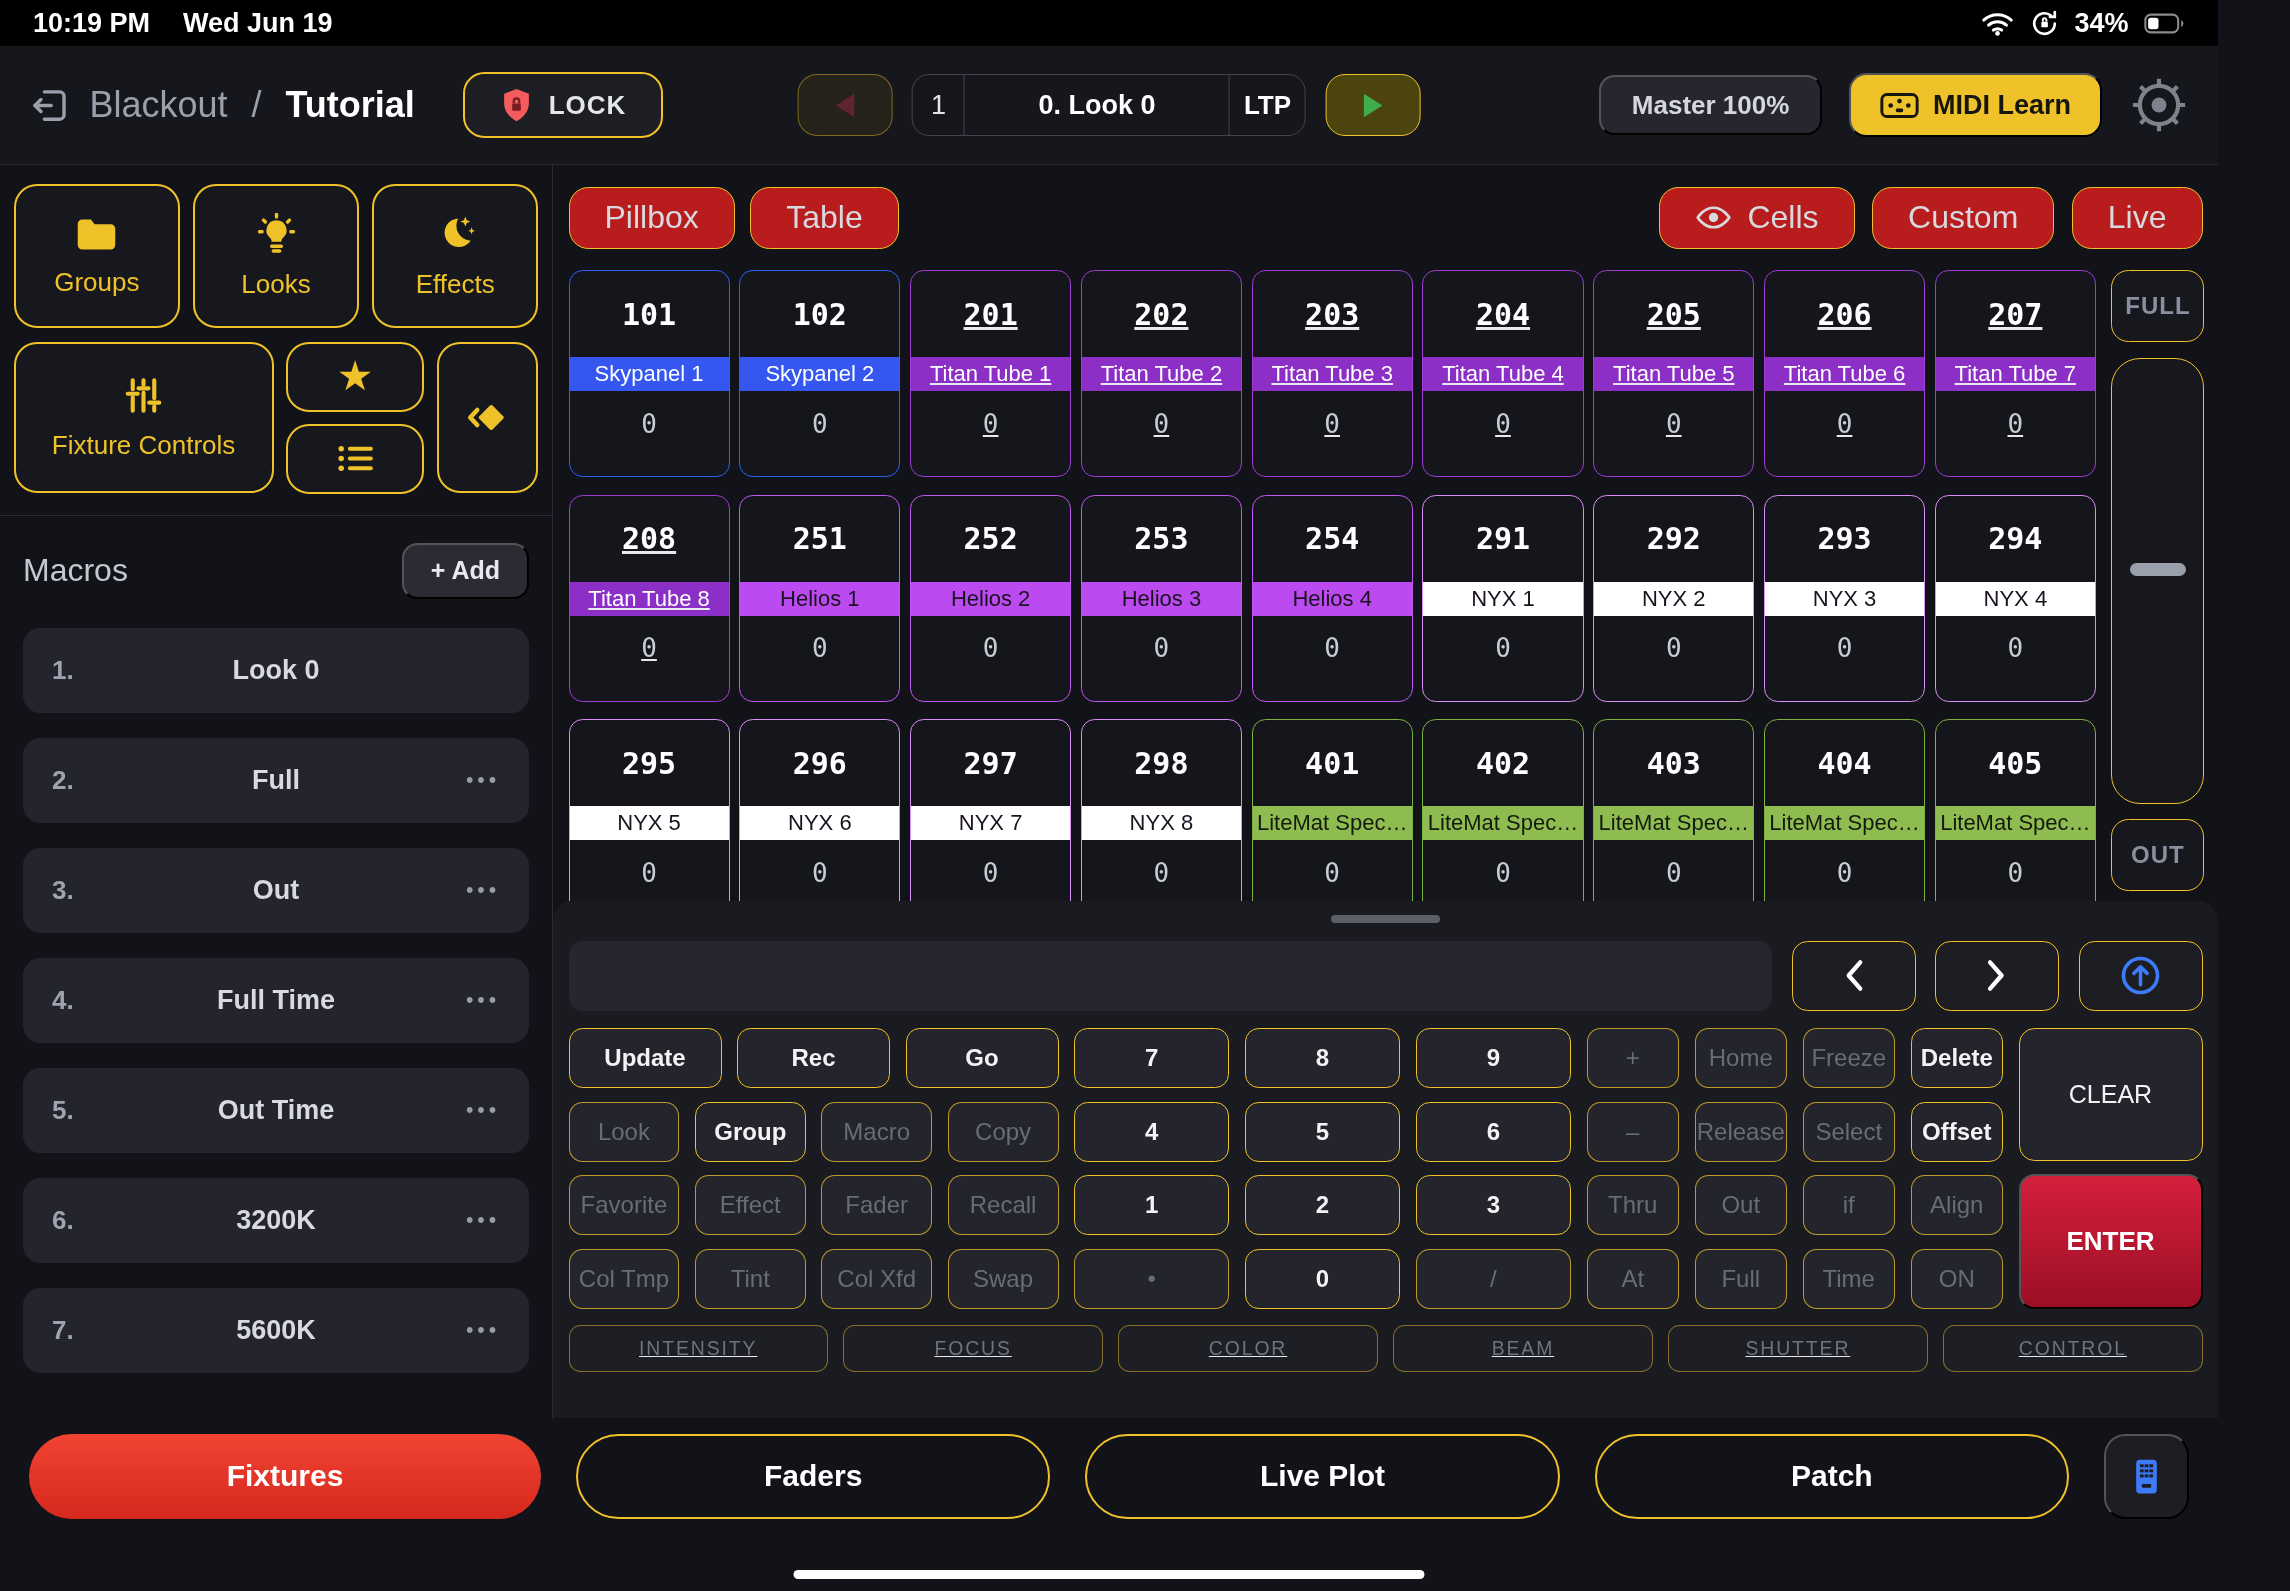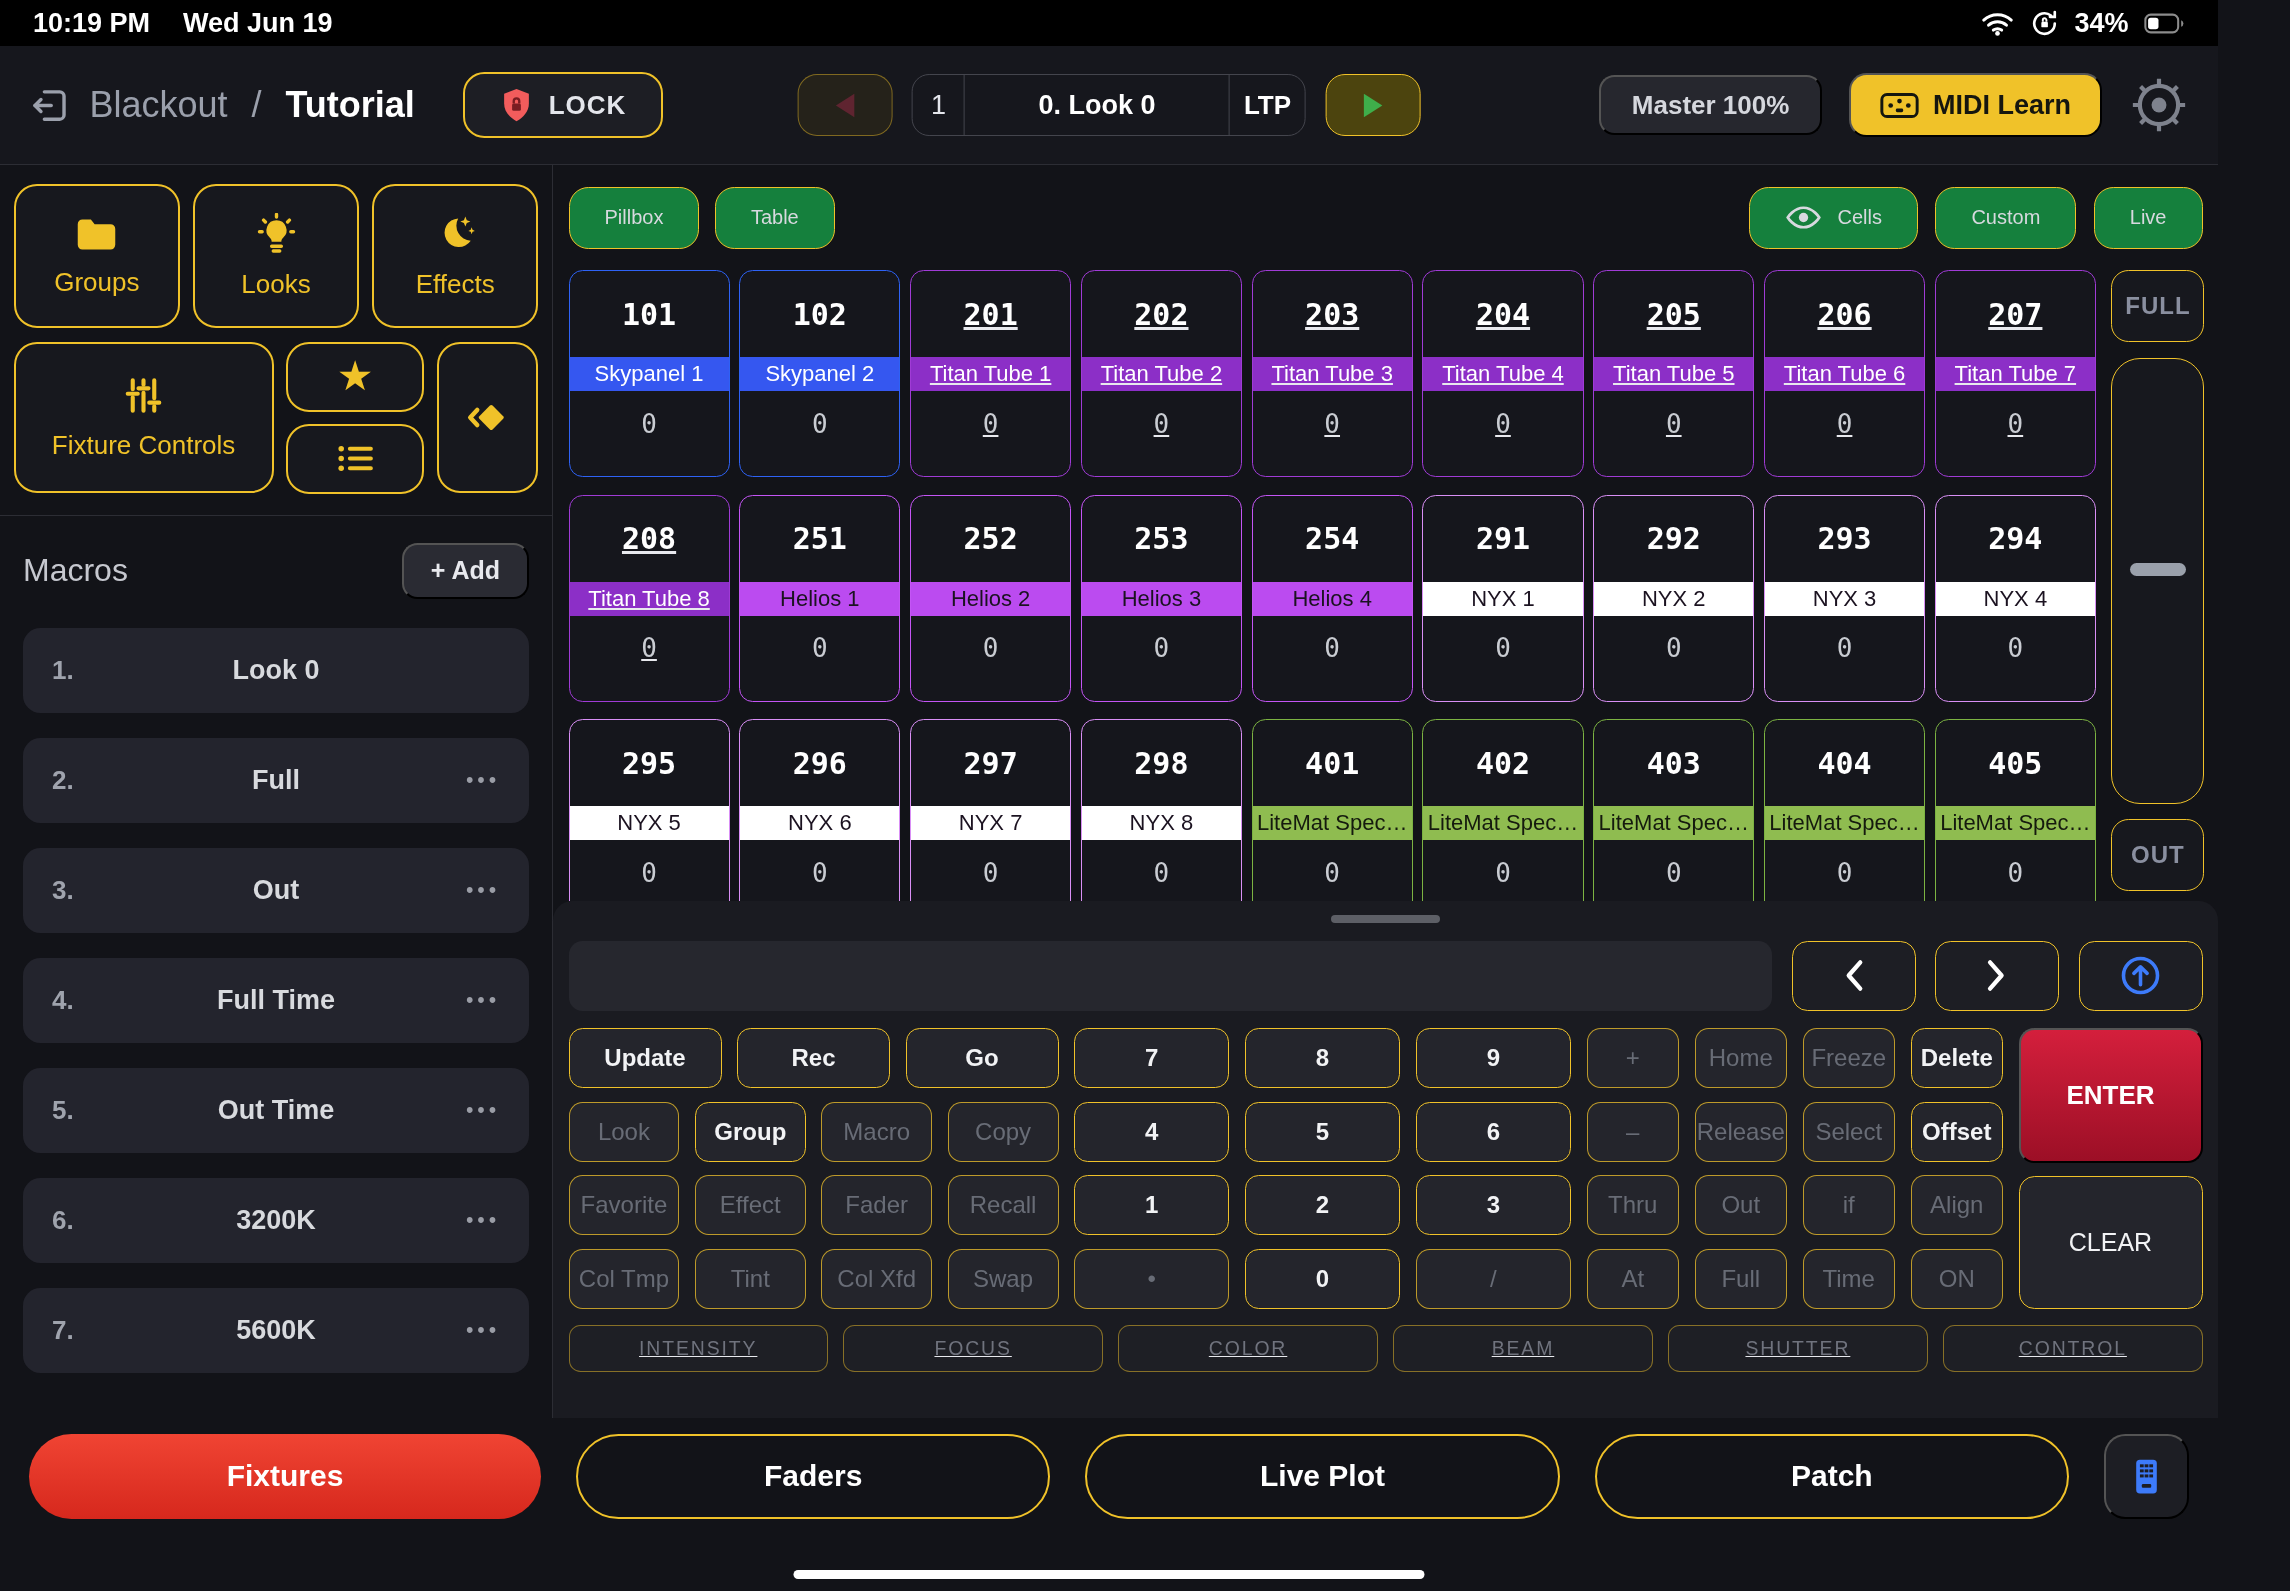--- a/index.html
+++ b/index.html
@@ -52,21 +52,21 @@
   .macros-title{font-size:32px;color:#c6c8cf;}
   .add-btn{margin-left:auto;height:56px;padding:0 27px;background:#2a2b33;border-radius:15.5px;font-size:25px;font-weight:700;color:#e8e9ee;display:flex;align-items:center;cursor:pointer;}
   .macro-list{display:flex;flex-direction:column;gap:25px;}
   .macro-item{height:85px;background:#23242d;border-radius:17.5px;display:flex;align-items:center;padding:0 29px;position:relative;cursor:pointer;flex:none;}
   .macro-num{font-size:26px;font-weight:700;color:#9fa3ad;width:62px;z-index:1;}
   .macro-label{position:absolute;left:0;right:0;text-align:center;font-size:27px;font-weight:700;color:#d8dade;}
   .macro-dots{margin-left:auto;color:#9a9da6;font-size:21.3px;letter-spacing:3.9px;z-index:1;cursor:pointer;}
 
   .main{flex:1;display:flex;flex-direction:column;min-width:0;}
   .toolbar{height:105px;display:flex;align-items:center;padding:0 15.5px;gap:15.5px;flex:none;}
-  .tb-btn{height:62px;padding:0 35px;border:1.9px solid #f0c229;border-radius:19.4px;background:#15803d;color:#d7d9df;font-size:20px;display:flex;align-items:center;gap:15.5px;cursor:pointer;}
+  .tb-btn{height:62px;padding:0 35px;border:1.9px solid #f0c229;border-radius:19.4px;background:#b91c1c;color:#d7d9df;font-size:32px;display:flex;align-items:center;gap:15.5px;cursor:pointer;}
   .tb-right{margin-left:auto;display:flex;gap:17.5px;}
 
   .grid-wrap{flex:1;display:flex;padding:0 13.6px 0 15.5px;gap:15.5px;min-height:0;overflow:hidden;}
   .fixture-grid{flex:1;display:grid;grid-template-columns:repeat(9,1fr);gap:17.5px 9.7px;align-content:start;}
   .cell{height:207px;border:1.9px solid #555;border-radius:13.6px;background:#15161c;display:flex;flex-direction:column;overflow:hidden;cursor:pointer;}
   .cell-num{height:86px;display:flex;align-items:center;justify-content:center;font-family:"DejaVu Sans Mono",monospace;font-size:30px;font-weight:700;color:#fff;}
   .cell-band{height:34px;display:flex;align-items:center;justify-content:center;font-size:22px;white-space:nowrap;overflow:hidden;padding:0 4.9px;}
   .cell-val{display:flex;justify-content:center;padding-top:17.5px;font-family:"DejaVu Sans Mono",monospace;font-size:26px;color:#c9ccd2;}
   .skypanel{border-color:#2e62f5;} .skypanel .cell-band{background:#3557f0;color:#fff;}
   .titan{border-color:#a03bd6;text-decoration:underline;}   .titan .cell-band{background:#8c2fc7;color:#fff;}
@@ -649,22 +649,22 @@
                 <div class="kp-right">
 
                 <button class="key dim">At</button>
                   <button class="key dim">Full</button>
                   <button class="key dim">Time</button>
                   <button class="key dim">ON</button>
                 </div>
               </div>
             </div>
           <div class="kp-side">
+            <button class="side-key clear-key">CLEAR</button>
             <button class="side-key enter-key">ENTER</button>
-            <button class="side-key clear-key">CLEAR</button>
           </div>
         </div>
 
         <div class="cat-row">
 
         <button class="cat-btn">INTENSITY</button>
             <button class="cat-btn">FOCUS</button>
             <button class="cat-btn">COLOR</button>
             <button class="cat-btn">BEAM</button>
             <button class="cat-btn">SHUTTER</button>

